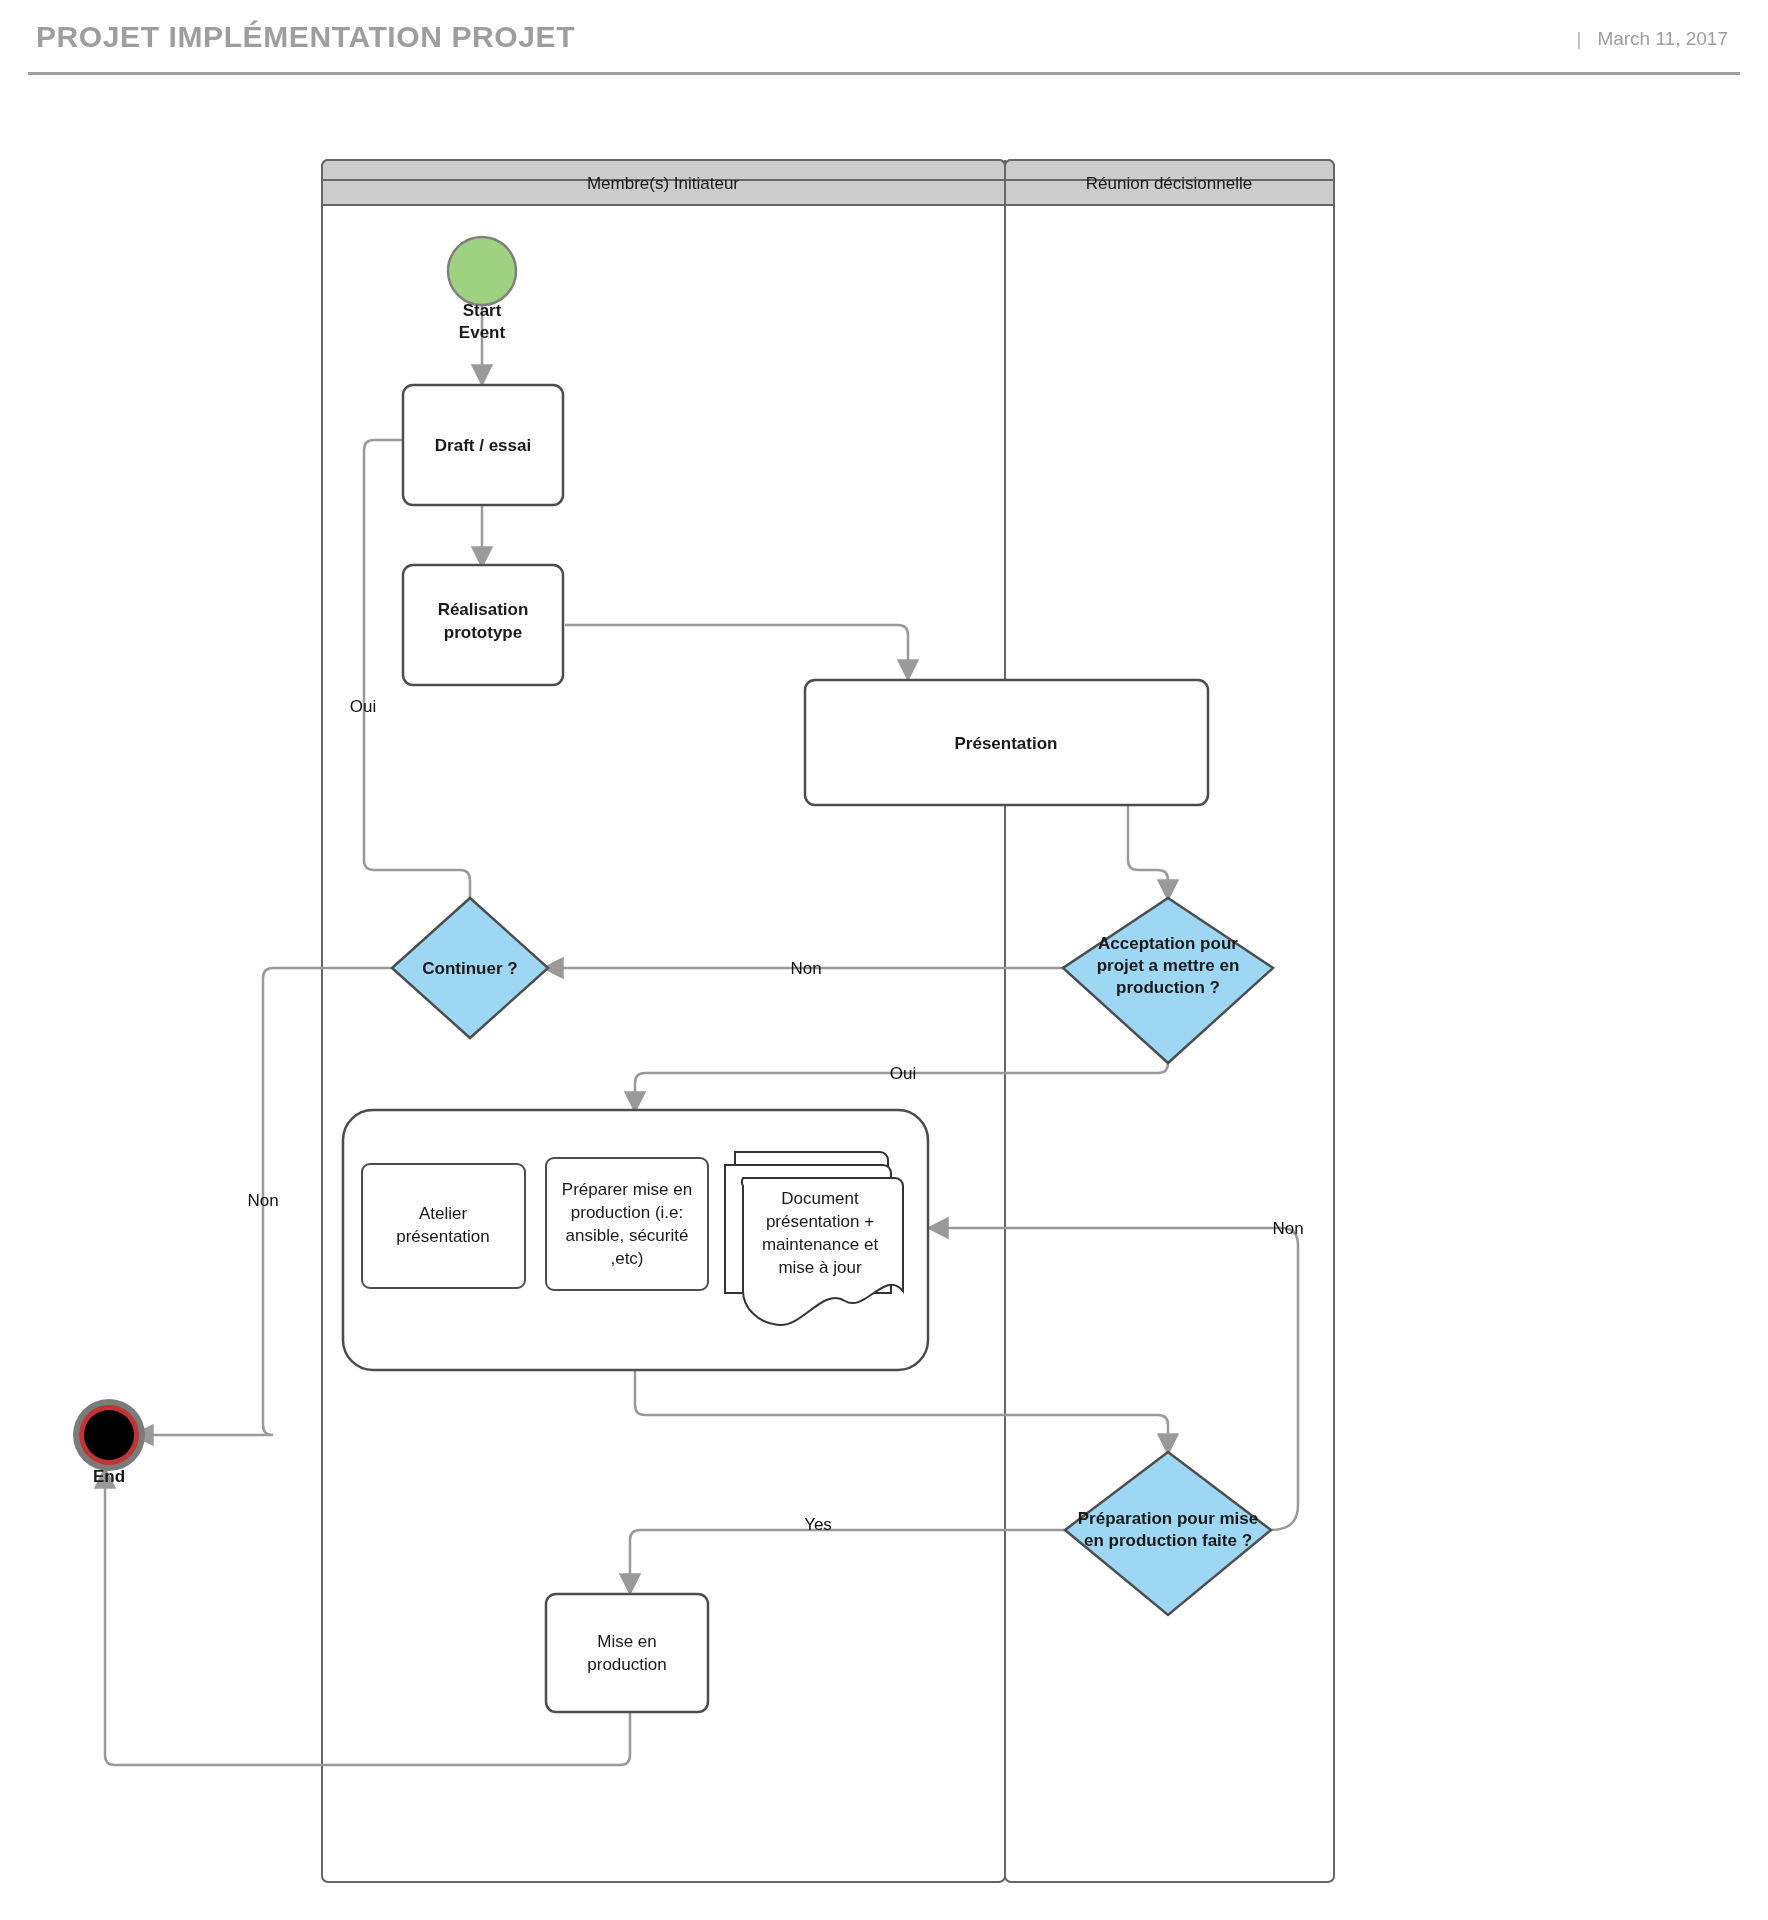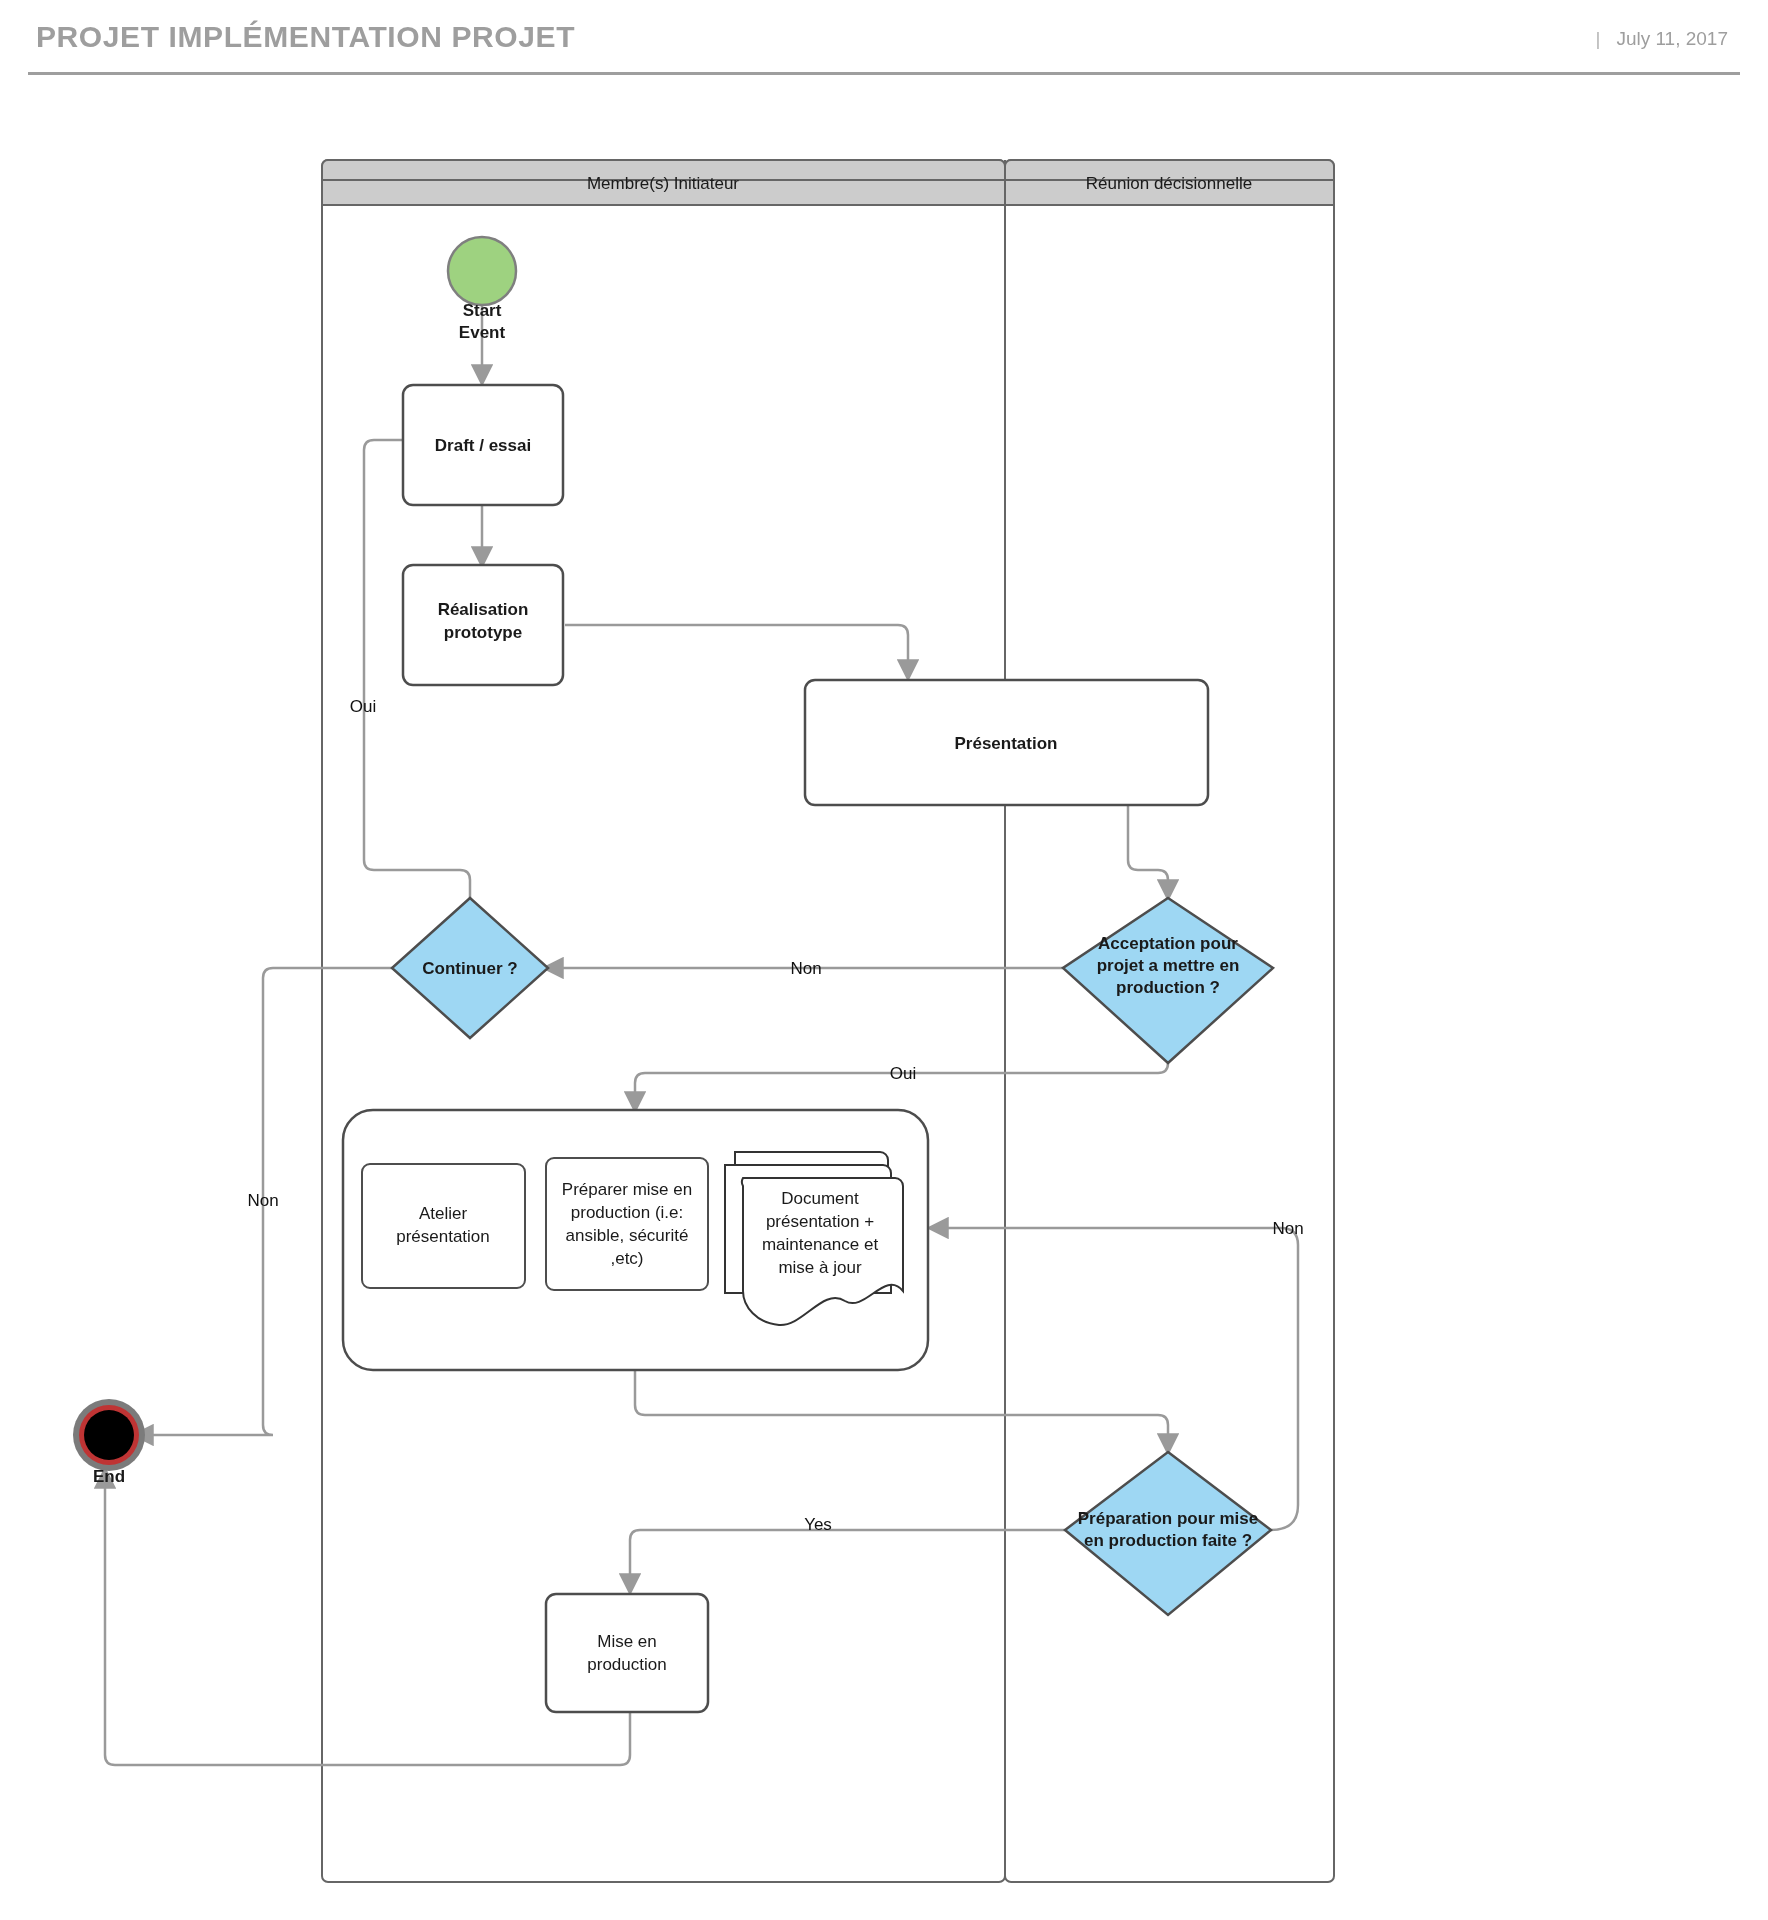--- a/index.html
+++ b/index.html
@@ -142,21 +142,21 @@
   .end-inner { fill: #000000; }
 </style>
 </head>
 <body>
 
 <div id="page">
 
   <div id="header">
     <div id="header-title">PROJET IMPLÉMENTATION PROJET</div>
     <div id="header-right">
-      <span id="header-sep">|</span><span>July 11, 2017</span>
+      <span id="header-sep">|</span><span>March 11, 2017</span>
     </div>
     <div id="header-rule"></div>
   </div>
 
   <div id="canvas">
   <svg width="1768" height="1920" viewBox="0 0 1768 1920" xmlns="http://www.w3.org/2000/svg">
     <defs>
       <marker id="arrow" viewBox="0 0 12 12" refX="10" refY="6" markerWidth="9" markerHeight="9" orient="auto-start-reverse">
         <path d="M 0 0 L 12 6 L 0 12 z" fill="#9a9a9a"></path>
       </marker>

